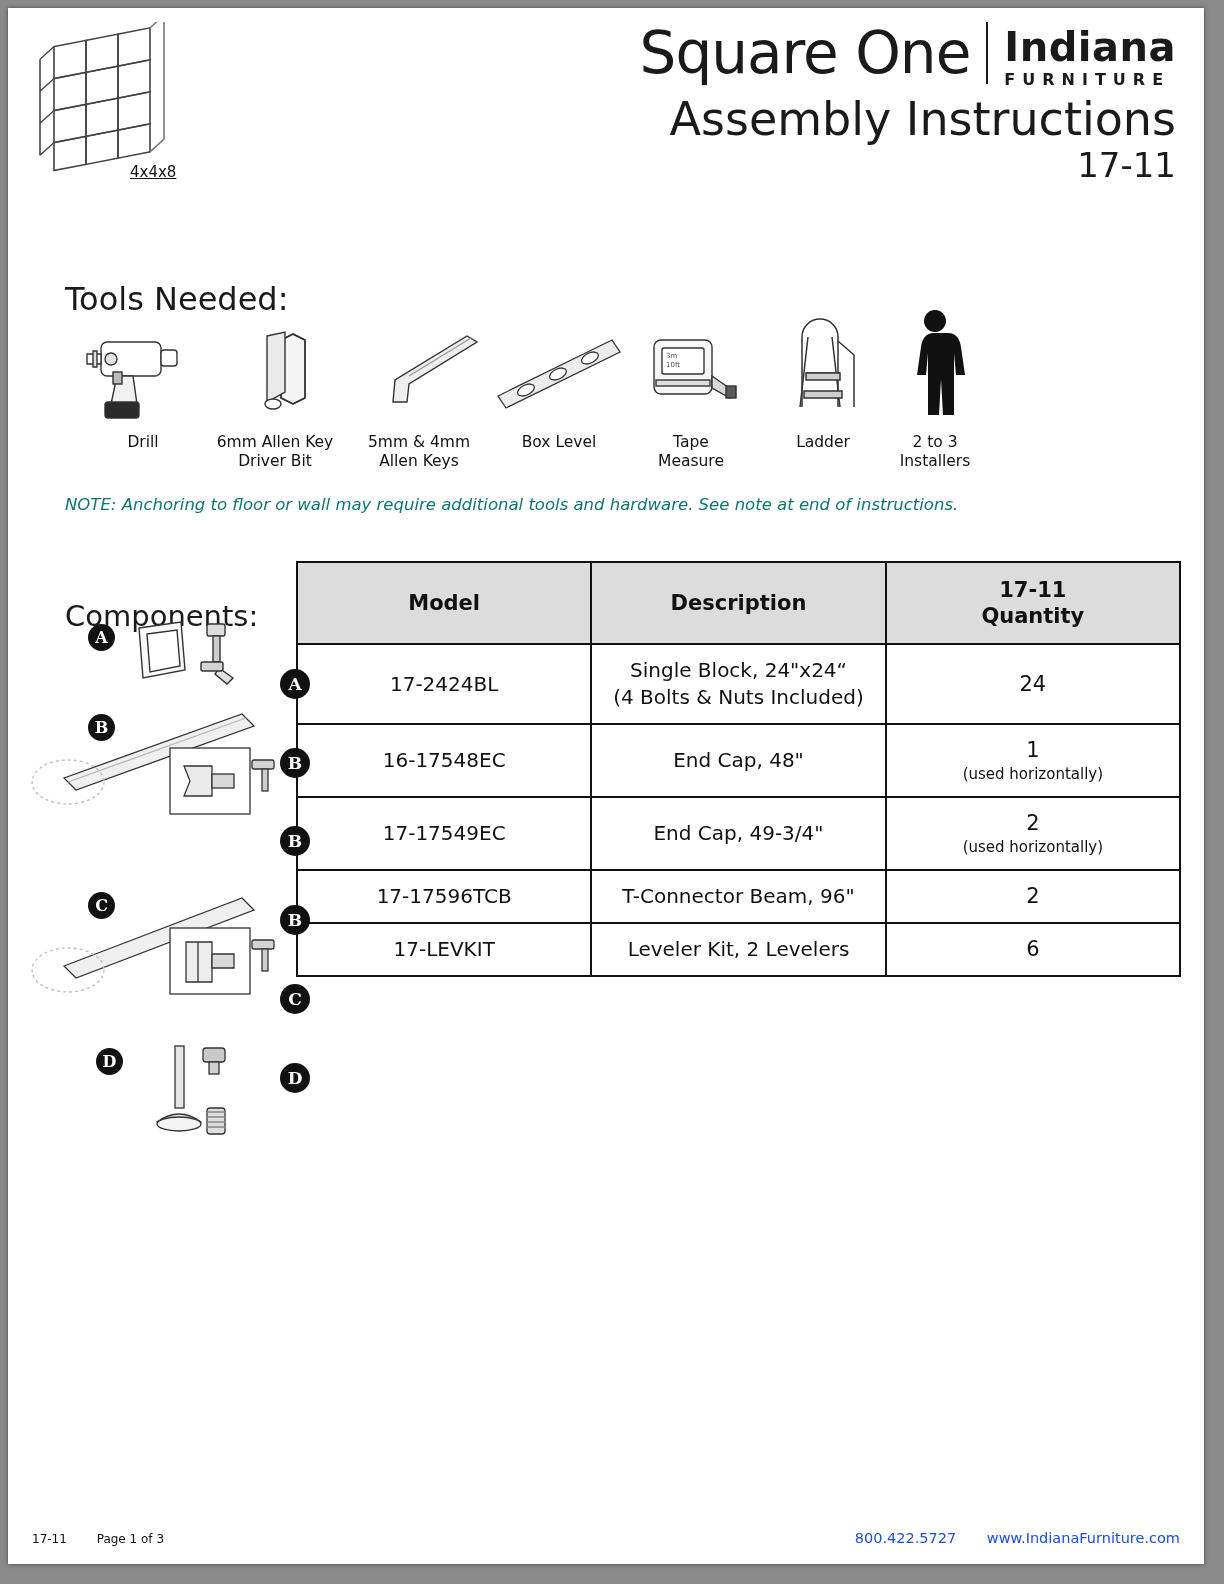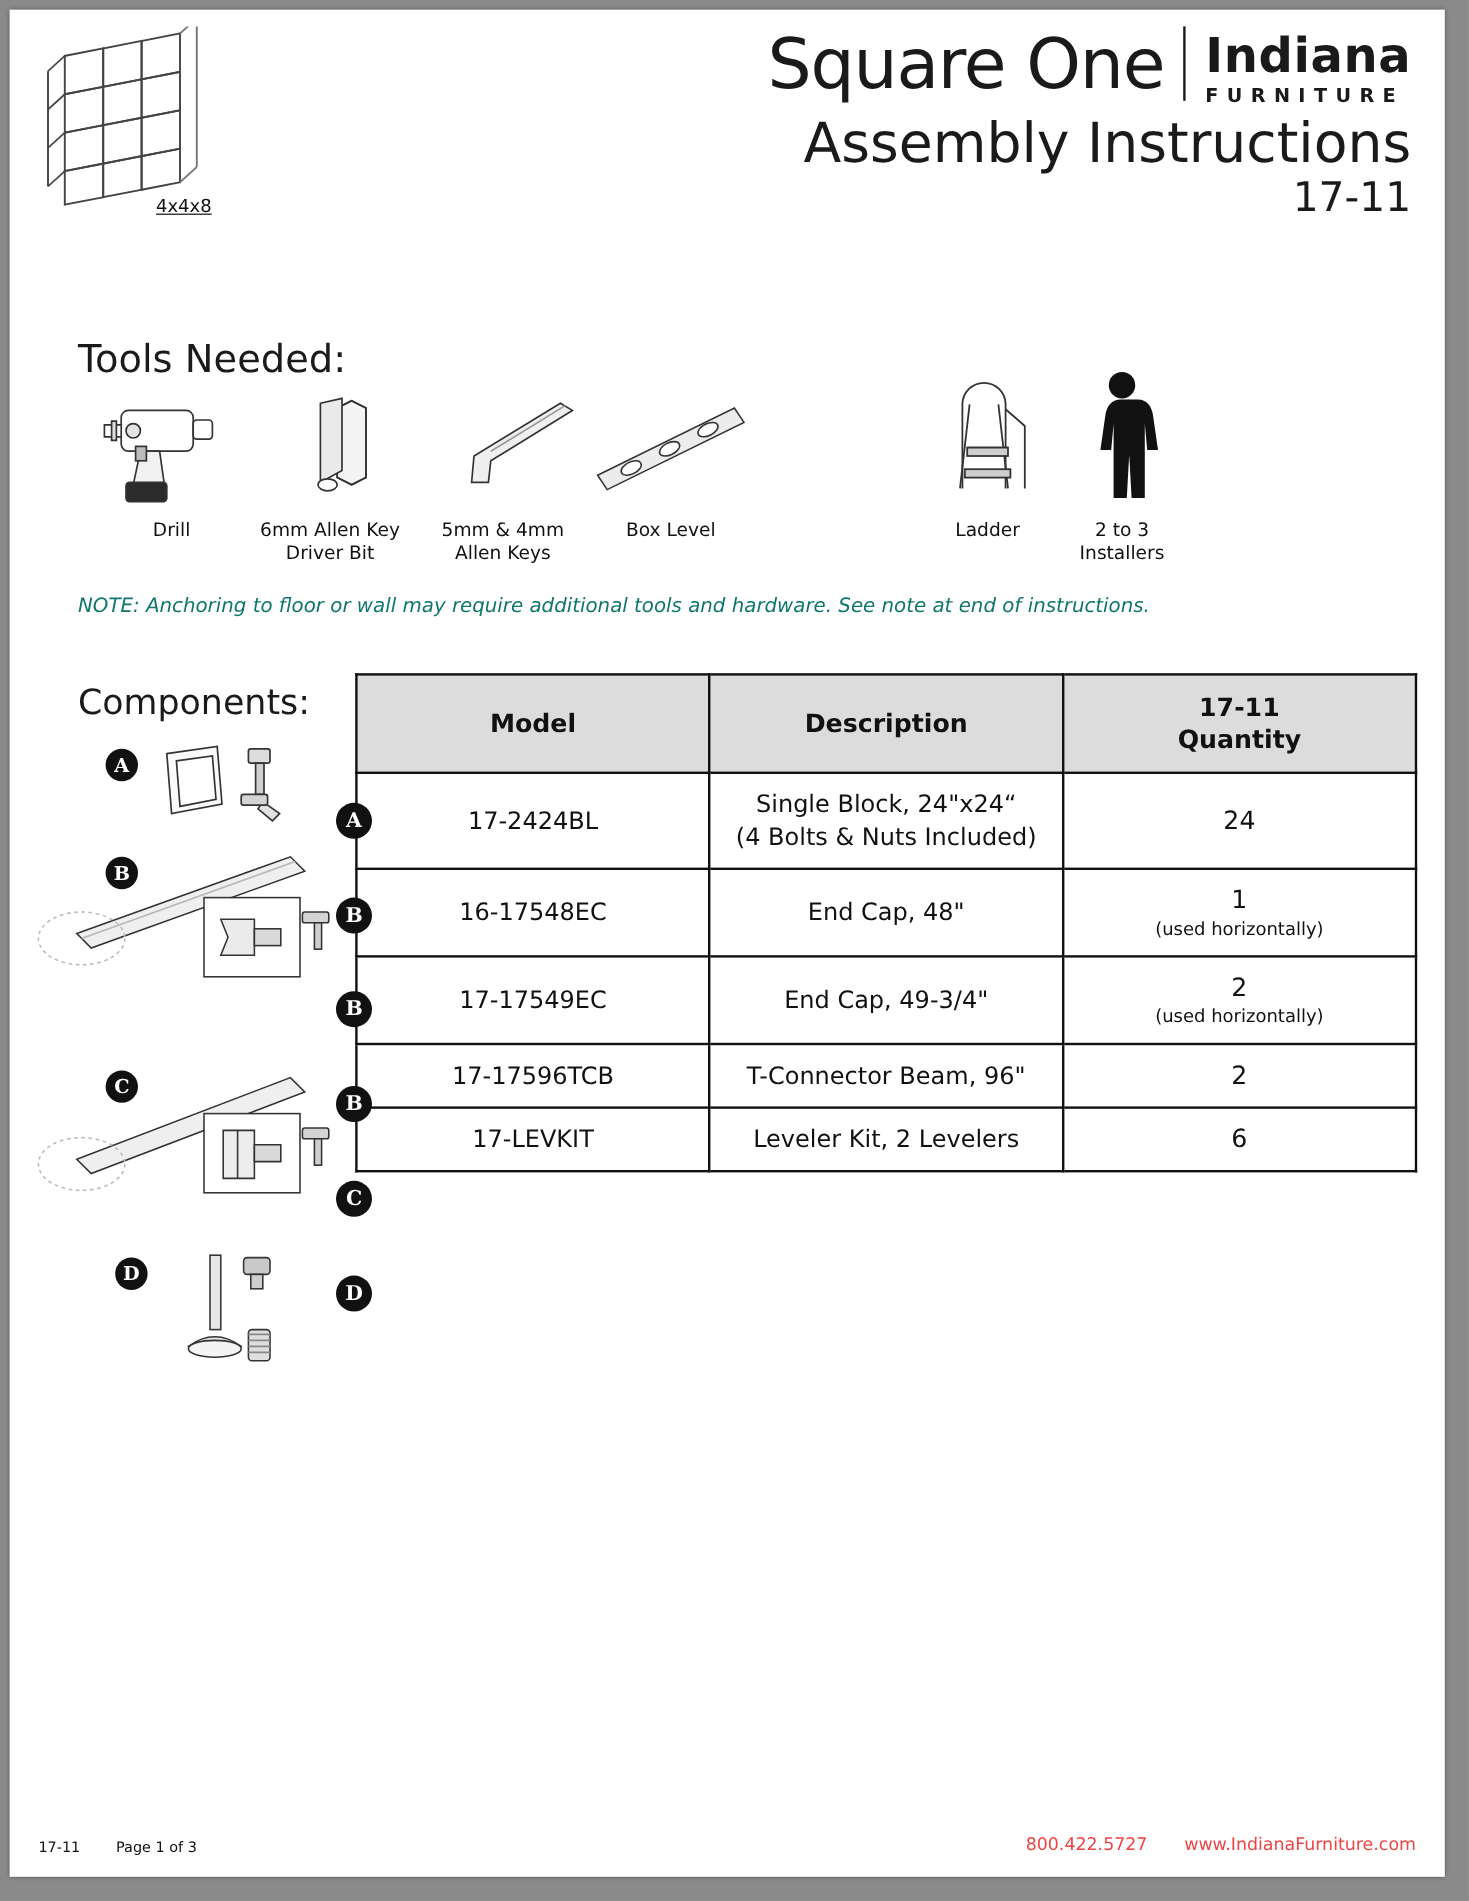--- a/index.html
+++ b/index.html
@@ -138,21 +138,21 @@
     top: 487px;
     font-size: 16.5px;
     font-style: italic;
     color: #0f766e;
   }
 
   
   .components-heading {
     position: absolute;
     left: 57px;
-    top: 560px;
+    top: 591px;
     font-size: 29px;
     color: #1a1a1a;
   }
   .comp-art {
     position: absolute;
     left: 20px;
     top: 600px;
     width: 260px;
     height: 560px;
   }
@@ -232,21 +232,21 @@
     bottom: 18px;
     font-size: 12px;
     color: #111;
   }
   .footer-left span { margin-right: 26px; }
   .footer-right {
     position: absolute;
     right: 24px;
     bottom: 18px;
     font-size: 14.5px;
-    color: #ef4444;
+    color: #1d4ed8;
   }
   .footer-right span { margin-left: 26px; }
 </style>
 </head>
 <body>
 
 <div class="page">
 
   <div class="header">
 
@@ -357,20 +357,39 @@
             <path d="M14 78 L128 22 L136 34 L22 90 Z"></path>
             <ellipse cx="42" cy="72" rx="9" ry="5" fill="#fff" transform="rotate(-26 42 72)"></ellipse>
             <ellipse cx="74" cy="56" rx="9" ry="5" fill="#fff" transform="rotate(-26 74 56)"></ellipse>
             <ellipse cx="106" cy="40" rx="9" ry="5" fill="#fff" transform="rotate(-26 106 40)"></ellipse>
           </g>
         </svg>
       </div>
       <div class="lbl">Box Level</div>
     </div>
 
+    <div class="tool" style="left:568px;">
+      <div class="art">
+        <svg width="130" height="105" viewBox="0 0 130 105">
+          <g stroke="#333" stroke-width="1.4" fill="#f6f6f6">
+            <rect x="28" y="22" width="58" height="54" rx="7"></rect>
+            <rect x="36" y="30" width="42" height="26" rx="2" fill="#fff"></rect>
+            <path d="M86 58 L106 72 L104 80 L86 70 Z" fill="#d9d9d9"></path>
+            <rect x="100" y="68" width="10" height="12" fill="#5a5a5a" stroke="#333"></rect>
+            <rect x="30" y="62" width="54" height="6" fill="#ddd"></rect>
+          </g>
+          <g fill="#555" font-size="7" font-family="DejaVu Sans, sans-serif">
+            <text x="40" y="40">3m</text>
+            <text x="40" y="49">10ft</text>
+          </g>
+        </svg>
+      </div>
+      <div class="lbl" style="white-space:pre-line">Tape
+Measure</div>
+    </div>
 
     <div class="tool" style="left:700px;">
       <div class="art">
         <svg width="110" height="112" viewBox="0 0 110 112">
           <g stroke="#333" stroke-width="1.5" fill="none">
             <path d="M34 96 L34 26 a18 18 0 0 1 36 0 L70 96"></path>
             <path d="M32 96 L40 26"></path>
             <path d="M72 96 L64 26"></path>
             <path d="M70 30 L86 44 L86 96"></path>
             <path d="M38 62 L72 62"></path>

